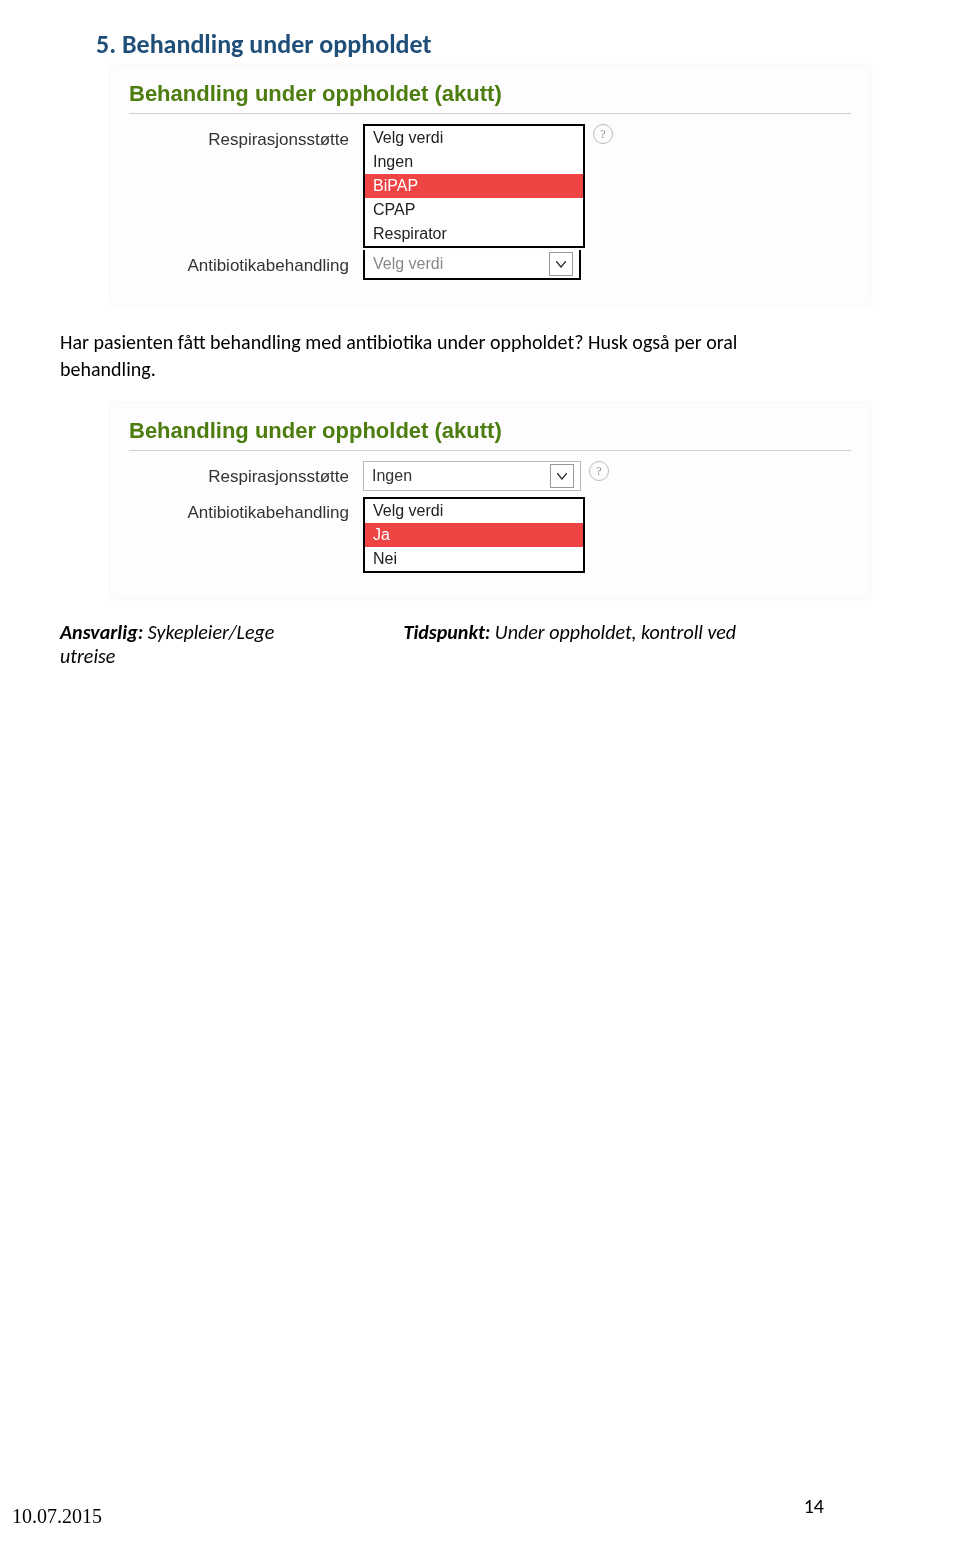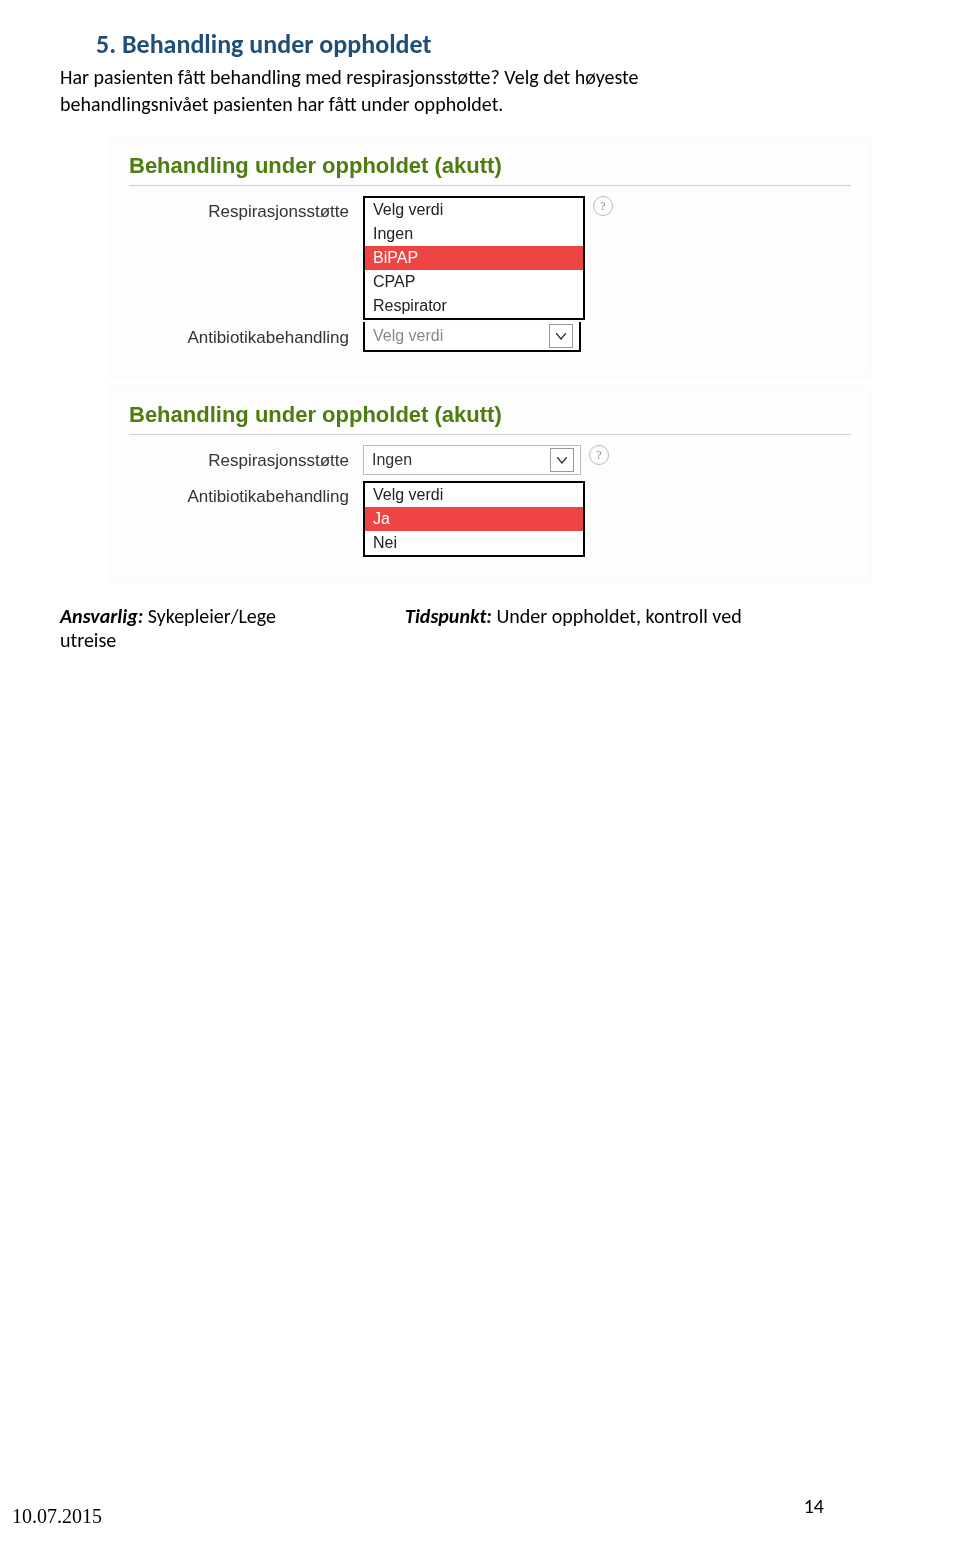--- a/index.html
+++ b/index.html
@@ -2,21 +2,21 @@
 <html><head>
 <meta charset="utf-8">
 <style>
   html,body{margin:0;padding:0;background:#fff;font-family:Calibri,Arial,sans-serif;color:#000;}
   .page{width:864px;min-height:1546px;position:relative;box-sizing:border-box;padding:28px 80px 0 60px;}
   .heading{font-size:26px;font-weight:700;color:#1f4e79;margin:0 0 4px 36px;}
   .body-text{font-size:20px;line-height:1.35;color:#000;margin:2px 0 20px 0;}
   .body-text.sp{margin-top:24px;}
   .meta{font-size:20px;margin:22px 0 0 0;}
   .meta b{font-style:italic;font-weight:700;}
-  .meta .val{font-weight:400;}
+  .meta .val{font-style:italic;font-weight:400;}
   .meta .gap{display:inline-block;width:120px;}
 
   
   .card{background:#fdfdfd;border:1px solid transparent;box-shadow:0 0 4px rgba(0,0,0,.06);padding:14px 18px 18px 18px;margin:6px 0 10px 50px;width:760px;box-sizing:border-box;font-family:Arial,Helvetica,sans-serif;}
   .card-title{color:#4d7c0f;font-size:22px;font-weight:700;margin:0 0 6px 0;}
   .hr{height:1px;background:#d0d0d0;margin:2px 0 10px 0;}
   .row{display:flex;align-items:flex-start;margin:6px 0;}
   .lbl{width:220px;text-align:right;padding:6px 14px 0 0;color:#333;font-size:17px;}
   .ctl{position:relative;}
 
@@ -38,21 +38,20 @@
   
   .footer-date{position:absolute;left:12px;bottom:18px;font-size:20px;color:#000;font-family:Liberation Serif, serif;}
   .footer-pg{position:absolute;right:40px;bottom:28px;font-size:20px;color:#000;}
 </style>
 </head>
 <body>
 
 <div class="page">
 
   <h2 class="heading">5. Behandling under oppholdet</h2>
-  <p class="body-text">Har pasienten fått behandling med respirasjonsstøtte? Velg det høyeste behandlingsnivået pasienten har fått under oppholdet.</p>
 
   <div class="card">
     <div class="card-title">Behandling under oppholdet (akutt)</div>
     <div class="hr"></div>
 
     <div class="row">
       <div class="lbl">Respirasjonsstøtte</div>
       <div class="ctl">
         <div class="dd-open">
           <div class="opt">Velg verdi</div>
@@ -75,20 +74,21 @@
           <span class="chev">
             <svg width="10" height="7" viewBox="0 0 10 7">
                 <path d="M0 0 L5 6 L10 0" fill="none" stroke="#333" stroke-width="1.4"></path>
               </svg>
           </span>
         </div>
       </div>
     </div>
   </div>
 
+  <p class="body-text sp">Har pasienten fått behandling med antibiotika under oppholdet? Husk også per oral behandling.</p>
 
   <div class="card">
     <div class="card-title">Behandling under oppholdet (akutt)</div>
     <div class="hr"></div>
 
     <div class="row">
       <div class="lbl">Respirasjonsstøtte</div>
       <div class="ctl">
         <div class="select">
           <span>Ingen</span>

